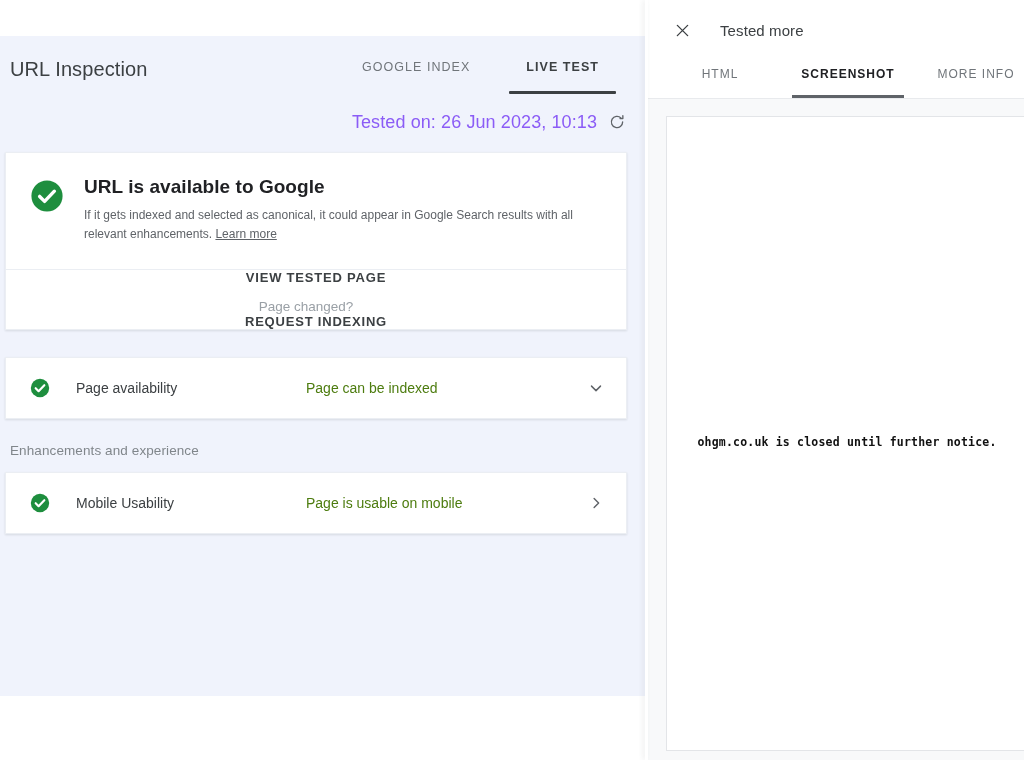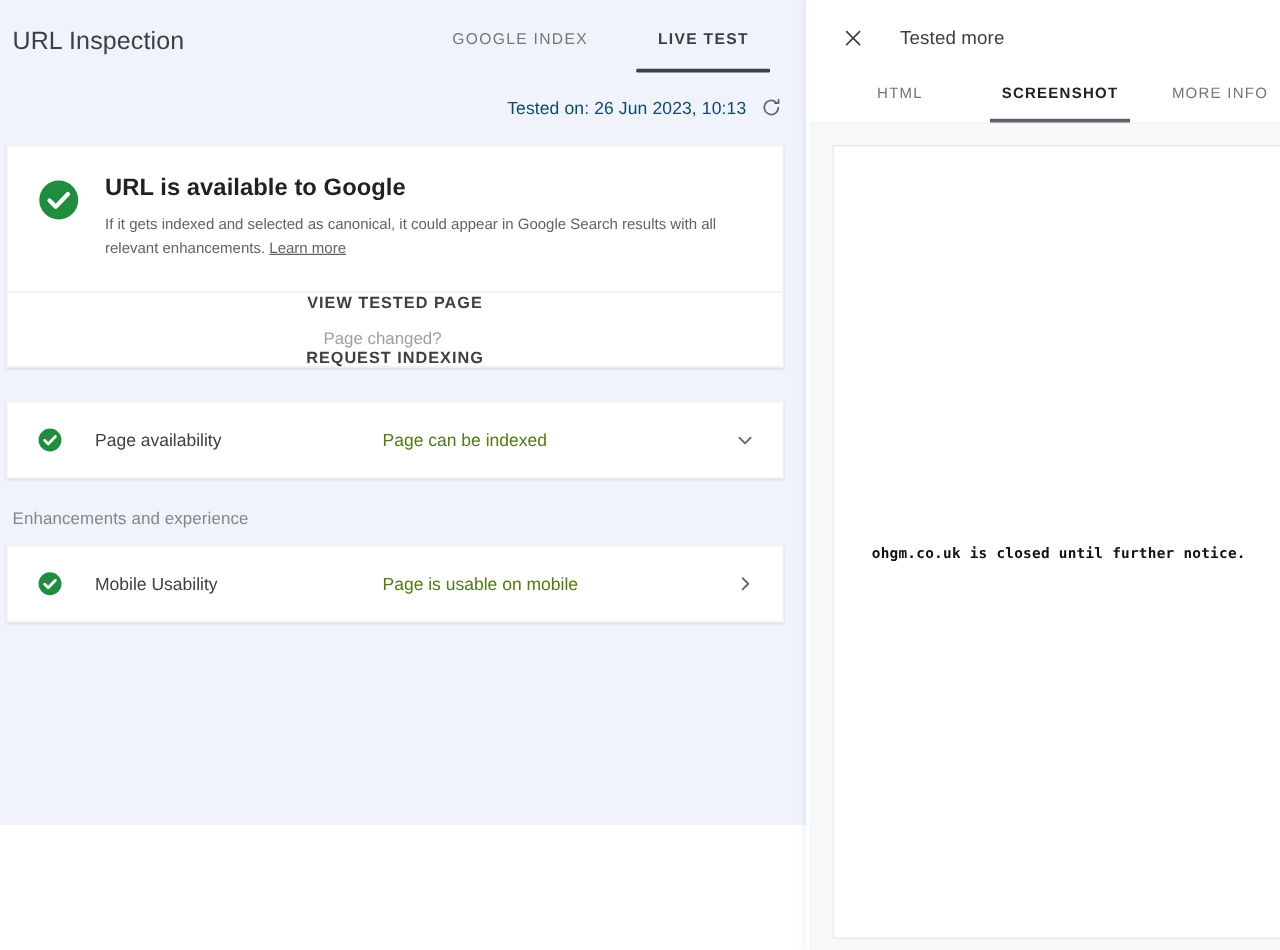--- a/index.html
+++ b/index.html
@@ -18,20 +18,21 @@
   }
 
   
   .left-panel {
     position: relative;
     width: 645px;
     height: 660px;
     background: #f0f3fc;
     flex: 0 0 645px;
     overflow: hidden;
+    margin-top: 36px;
   }
 
   .left-header {
     position: relative;
     height: 66px;
     padding: 0 18px 0 10px;
     display: flex;
     align-items: flex-start;
     justify-content: space-between;
   }
@@ -71,22 +72,22 @@
 
   .tested-row {
     display: flex;
     align-items: center;
     justify-content: flex-end;
     gap: 10px;
     padding: 0 18px 0 0;
     height: 40px;
   }
   .tested-on {
-    font-size: 14px;
-    color: #0c4a6e;
+    font-size: 18px;
+    color: #8b5cf6;
     letter-spacing: .1px;
   }
   .refresh-btn {
     width: 20px; height: 20px;
     display: flex; align-items: center; justify-content: center;
     cursor: pointer;
   }
   .refresh-btn svg { display: block; }
 
   .left-body {

